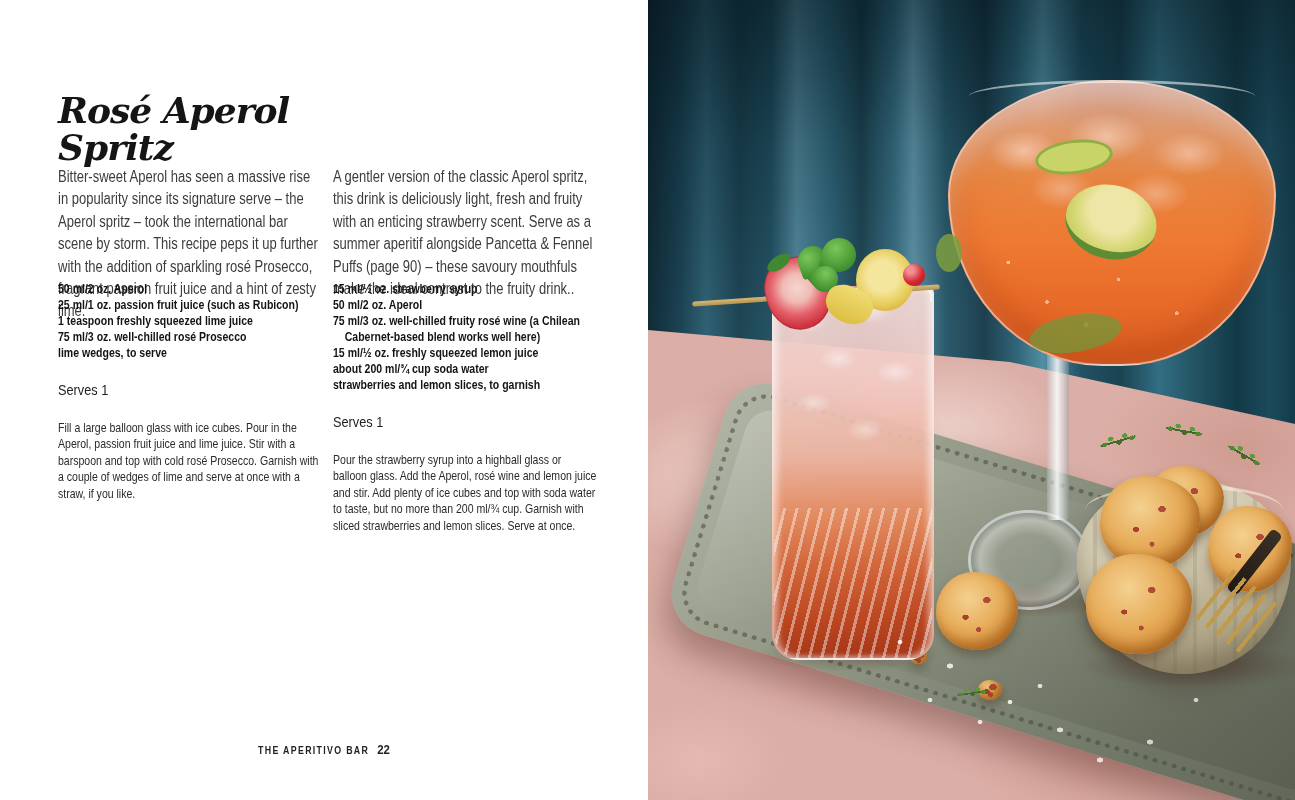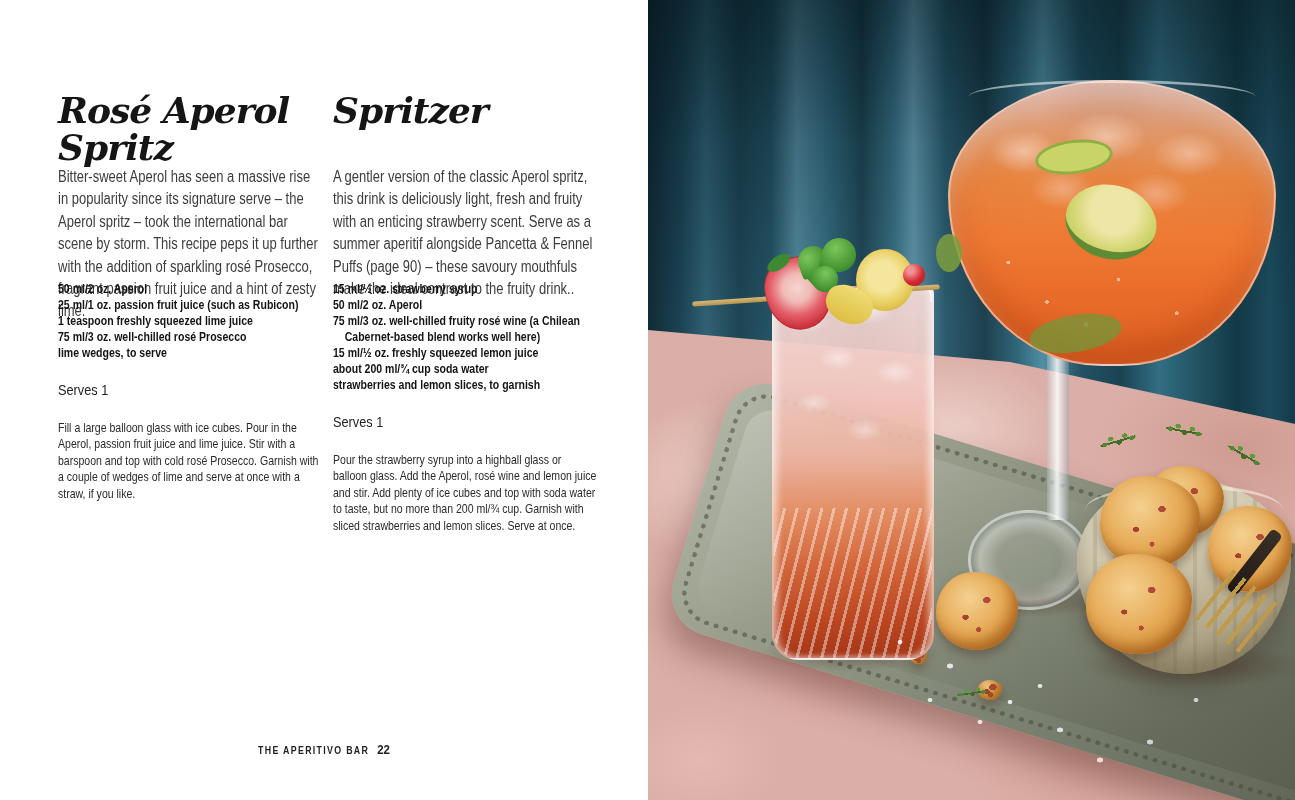--- a/index.html
+++ b/index.html
@@ -257,21 +257,20 @@
         <li>1 teaspoon freshly squeezed lime juice</li>
         <li>75 ml/3 oz. well-chilled rosé Prosecco</li>
         <li>lime wedges, to serve</li>
       </ul>
       <p class="r-serves">Serves 1</p>
       <p class="r-method">Fill a large balloon glass with ice cubes. Pour in the Aperol, passion fruit juice and lime juice. Stir with a barspoon and top with cold rosé Prosecco. Garnish with a couple of wedges of lime and serve at once with a straw, if you like.</p>
     </div>
 
     <div class="col c2">
       <h1 class="r-title">
-        <span>Spritzer</span>
       </h1>
       <p class="r-intro">A gentler version of the classic Aperol spritz, this drink is deliciously light, fresh and fruity with an enticing strawberry scent. Serve as a summer aperitif alongside Pancetta &amp; Fennel Puffs (page 90) – these savoury mouthfuls make the ideal contrast to the fruity drink..</p>
       <ul class="r-ing">
         <li>15 ml/½ oz. strawberry syrup</li>
         <li>50 ml/2 oz. Aperol</li>
         <li>75 ml/3 oz. well-chilled fruity rosé wine (a Chilean Cabernet-based blend works well here)</li>
         <li>15 ml/½ oz. freshly squeezed lemon juice</li>
         <li>about 200 ml/¾ cup soda water</li>
         <li>strawberries and lemon slices, to garnish</li>
       </ul>

